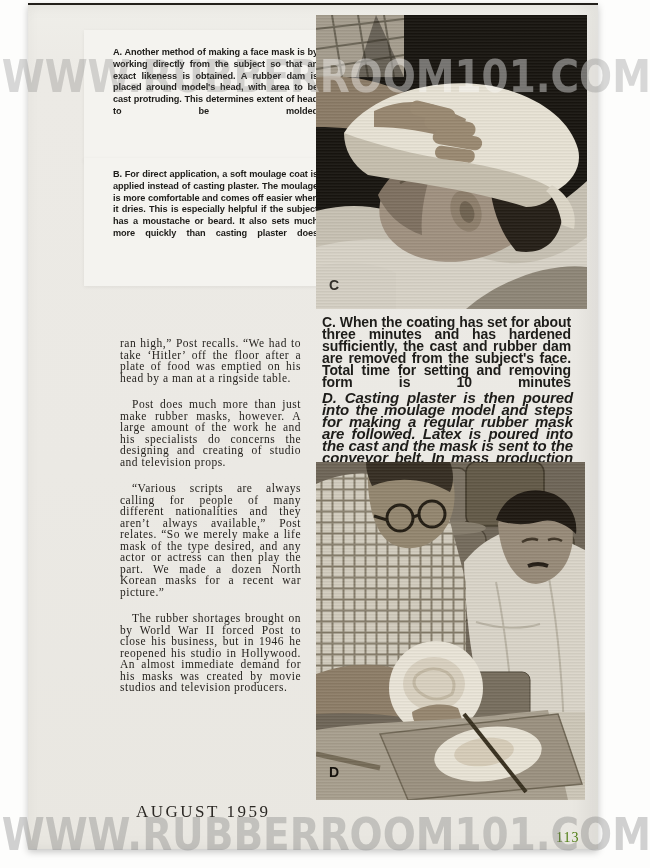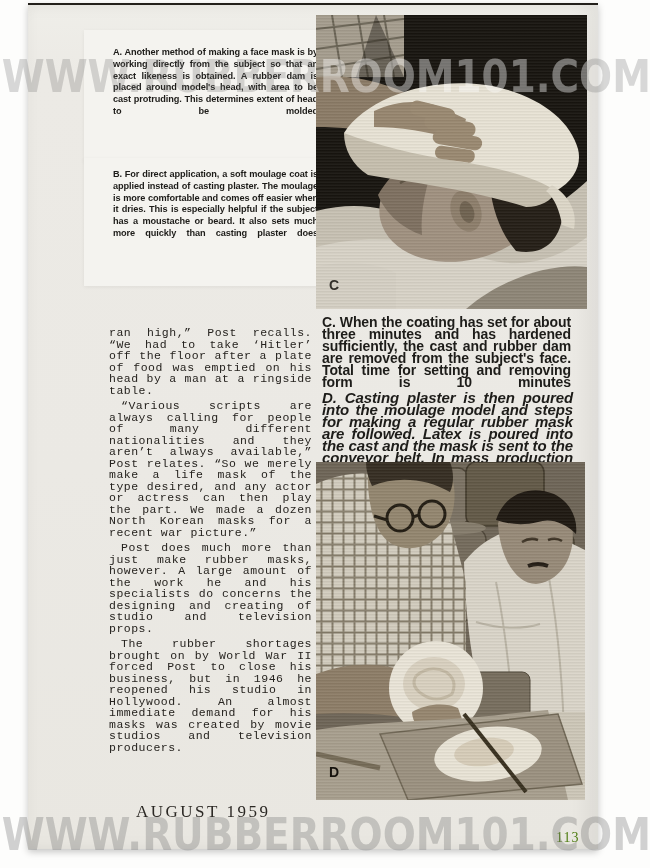--- a/index.html
+++ b/index.html
@@ -30,21 +30,21 @@
   #cap-b { left:113px; top:169px; width:205px; font-size:9.2px; line-height:11.8px; letter-spacing:-0.1px; }
   #cap-c { left:322px; top:316px; width:249px; font-size:14px;   line-height:12px;   letter-spacing:-0.1px; }
   #cap-d { left:322px; top:392px; width:251px; font-size:15px;   line-height:12px;   letter-spacing:-0.1px;font-style:italic; }
 
   
   .article {
     position:absolute; z-index:1; left:105px; top:323px; width:211px;
     font-size:11.5px; line-height:11.5px; letter-spacing:0.5px;
     color:#26231f; text-align:justify;
   }
-  .article p { margin:4px; text-indent:12px;font-family:Liberation Mono, monospace; }
+  .article p { margin:15px; text-indent:12px; }
   .article p.first { text-indent:0; }
   .stars { float:right; font-size:11px; letter-spacing:5px; color:#1f1c18; }
 
   
   .footer-issue {
     position:absolute; z-index:1; left:136px; top:802px;
     font-size:17px; letter-spacing:2.5px; color:#2b2824;
   }
   .footer-page {
     position:absolute; z-index:1; left:556px; top:830px;
@@ -97,22 +97,22 @@
   <div class="block" id="block-a"></div>
   <div class="block" id="block-b"></div>
 
   <p class="caption" id="cap-a">A. Another method of making a face mask is by working directly from the subject so that an exact likeness is obtained. A rubber dam is placed around model's head, with area to be cast protruding. This determines extent of head to be molded</p>
   <p class="caption" id="cap-b">B. For direct application, a soft moulage coat is applied instead of casting plaster. The moulage is more comfortable and comes off easier when it dries. This is especially helpful if the subject has a moustache or beard. It also sets much more quickly than casting plaster does</p>
   <p class="caption" id="cap-c">C. When the coating has set for about three minutes and has hardened sufficiently, the cast and rubber dam are removed from the subject's face. Total time for setting and removing form is 10 minutes</p>
   <p class="caption" id="cap-d">D. Casting plaster is then poured into the moulage model and steps for making a regular rubber mask are followed. Latex is poured into the cast and the mask is sent to the conveyor belt. In mass production many molds are filled with latex at one time</p>
 
   <div class="article">
     <p class="first">ran high,” Post recalls. “We had to take ‘Hitler’ off the floor after a plate of food was emptied on his head by a man at a ringside table.</p>
+    <p>Post does much more than just make rubber masks, however. A large amount of the work he and his specialists do concerns the designing and creating of studio and television props.</p>
     <p>“Various scripts are always calling for people of many different nationalities and they aren’t always available,” Post relates. “So we merely make a life mask of the type desired, and any actor or actress can then play the part. We made a dozen North Korean masks for a recent war picture.”</p>
-    <p>Post does much more than just make rubber masks, however. A large amount of the work he and his specialists do concerns the designing and creating of studio and television props.</p>
     <p>The rubber shortages brought on by World War II forced Post to close his business, but in 1946 he reopened his studio in Hollywood. An almost immediate demand for his masks was created by movie studios and television producers.</p>
   </div>
 
   <div class="footer-issue">AUGUST 1959</div>
   <div class="footer-page">113</div>
 
   <div class="wm" id="wm-top">WWW.RUBBERROOM101.COM</div>
   <div class="wm" id="wm-bottom">WWW.RUBBERROOM101.COM</div>
 
   <div class="photo" id="photo-c">

